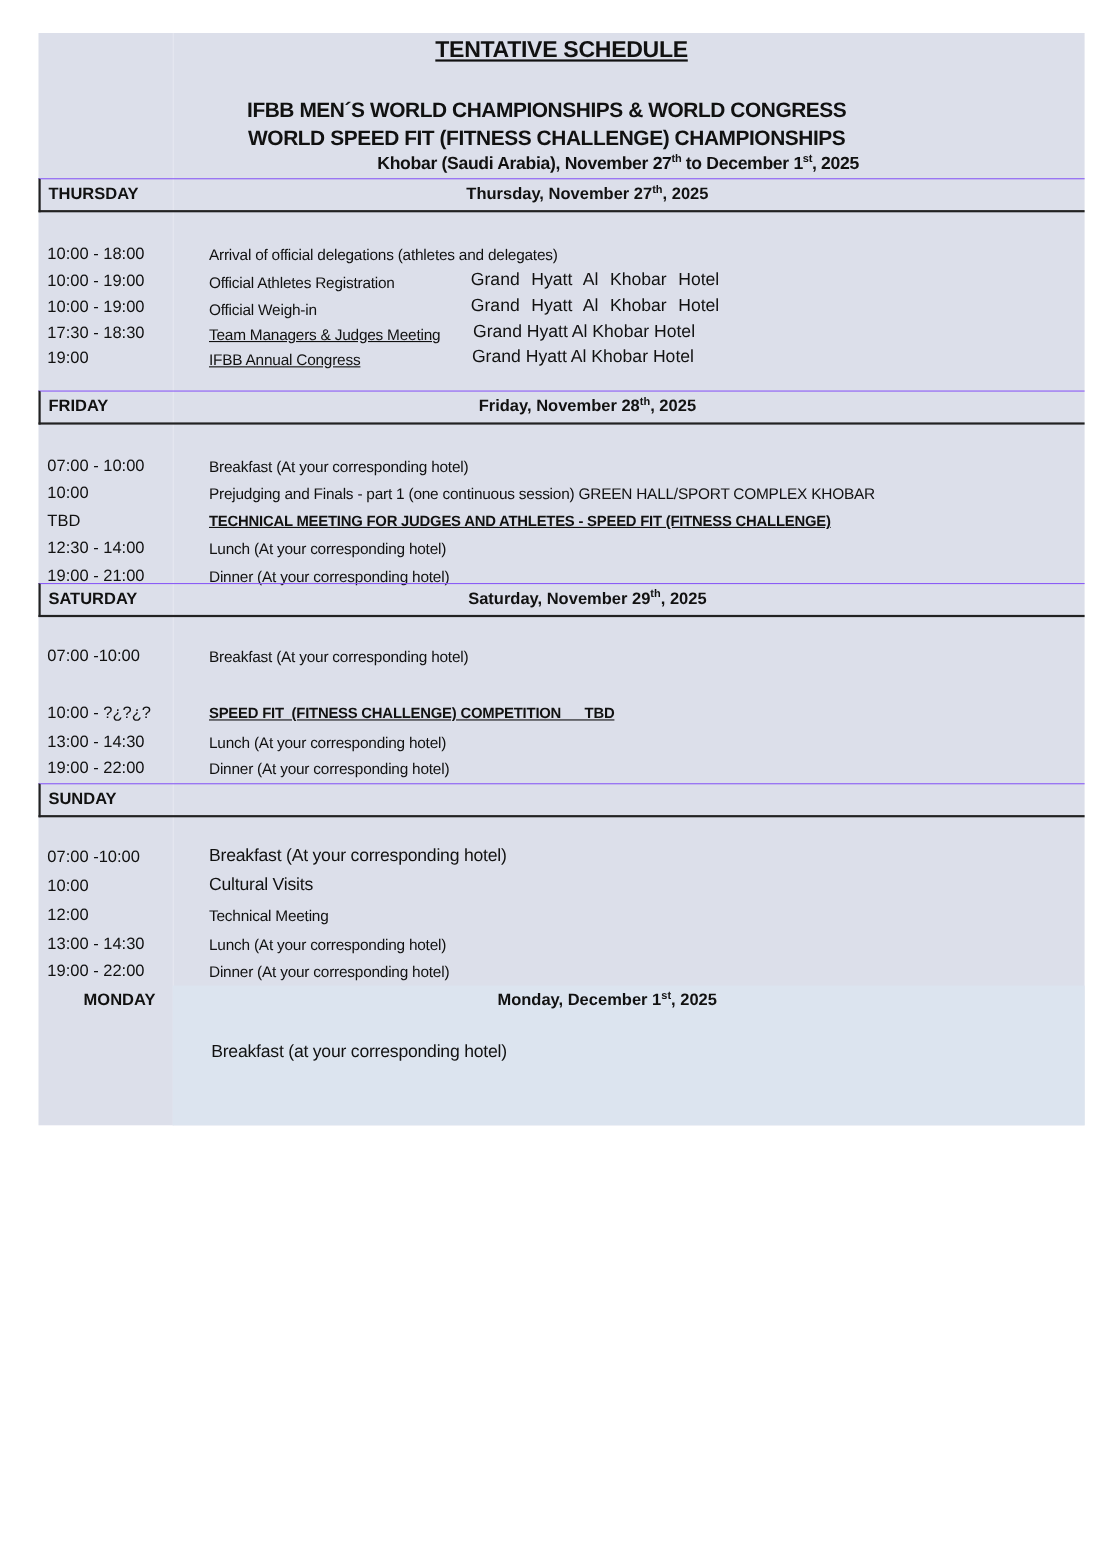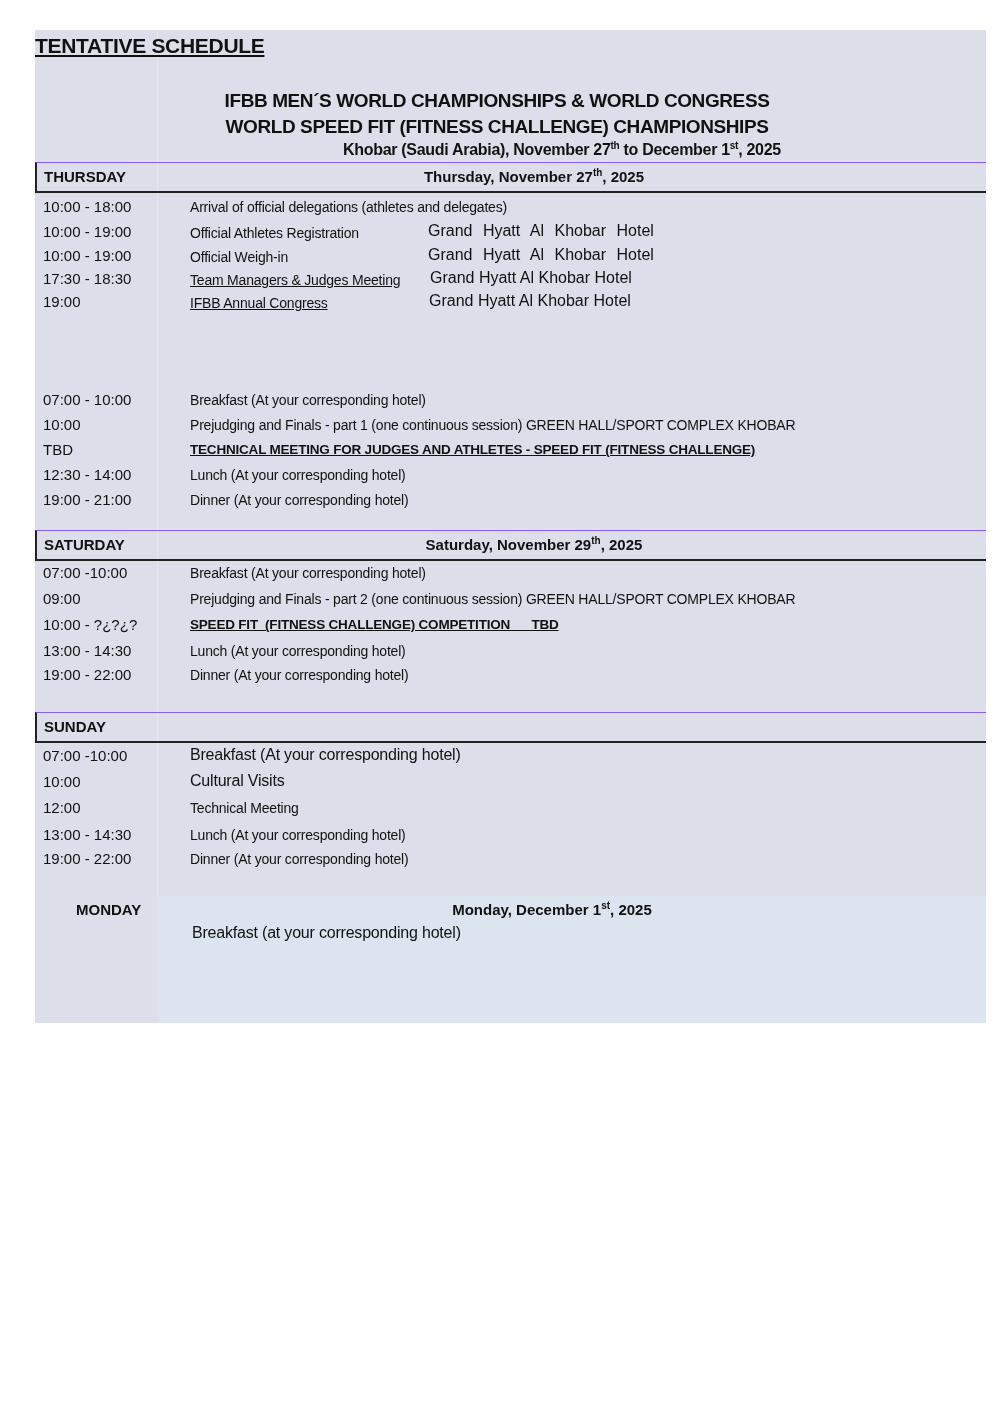--- a/index.html
+++ b/index.html
@@ -1,28 +1,28 @@
 <!DOCTYPE html>
 <html><head>
 <meta charset="utf-8">
 <style>
   html, body { margin:0; padding:0; background:#ffffff; }
   body { width:1000px; height:1412px; position:relative; font-family:"Liberation Sans", sans-serif; color:#111; }
   .sheet { position:absolute; left:35px; top:30px; width:951px; height:993px; background:#dcdfea; }
   .leftcol { position:absolute; left:0; top:0; width:122px; height:100%; border-right:1px solid #e6e8f0; }
-  .title { position:absolute; left:0; width:100%; top:4px; text-align:left; font-weight:bold; font-size:21px; text-decoration:underline; letter-spacing:-0.3px; }
+  .title { position:absolute; left:0; width:100%; top:4px; text-align:center; font-weight:bold; font-size:21px; text-decoration:underline; letter-spacing:-0.3px; }
   .ev1 { position:absolute; left:122px; width:680px; text-align:center; top:60px; font-weight:bold; font-size:19px; letter-spacing:-0.4px; }
   .ev2 { position:absolute; left:122px; width:680px; text-align:center; top:86px; font-weight:bold; font-size:19px; letter-spacing:-0.4px; }
   .ev3 { position:absolute; left:308px; top:111px; font-weight:bold; font-size:16px; letter-spacing:-0.3px; }
   sup { font-size:10px; line-height:0; }
   .dayhead { position:absolute; left:0; width:951px; height:31px; border-top:1px solid #8b5cf6; border-bottom:2px solid #222; border-left:2px solid #222; box-sizing:border-box; }
   .dayhead.monday { border:none;margin-left:32px; }
   .dayname { position:absolute; left:7px; top:5px; font-weight:bold; font-size:15px; }
   .daydate { position:absolute; left:122px; width:750px; text-align:center; top:5px; font-weight:bold; font-size:15px; }
-  .row { position:absolute; left:0; width:951px; height:24px; }
+  .row { position:absolute; left:0; width:951px; height:24px;margin-top:24px; }
   .time { position:absolute; left:8px; top:2px; font-size:15px; white-space:nowrap; }
   .act { position:absolute; left:155px; top:3px; font-size:14px; white-space:nowrap; letter-spacing:-0.2px; }
   .act.big { font-size:16px; top:1px; }
   .act.u { text-decoration:underline; }
   .act.bu { font-weight:bold; text-decoration:underline; font-size:13.5px;text-align:right; }
   .venue { position:absolute; left:393px; top:1px; font-size:16px; white-space:nowrap; }
   .venue.spaced { word-spacing:6px; }
   .monday-area { position:absolute; left:122px; top:866px; width:829px; height:127px; background:#dce4ef; }
 </style>
 </head>
@@ -59,20 +59,24 @@
     <div class="time">17:30 - 18:30</div>
     <div class="act u" style="top:4px">Team Managers &amp; Judges Meeting</div>
     <div class="venue" style="left:395px">Grand Hyatt Al Khobar Hotel</div>
   </div>
   <div class="row" style="top:261px">
     <div class="time">19:00</div>
     <div class="act u" style="top:4px;width:238px">IFBB Annual Congress</div>
     <div class="venue" style="left:394px">Grand Hyatt Al Khobar Hotel</div>
   </div>
 
+  <div class="dayhead" style="top:325px">
+    <div class="dayname">FRIDAY</div>
+    <div class="daydate"><span>Friday, November 28</span><sup>th</sup><span>, 2025</span></div>
+  </div>
   <div class="row" style="top:359px">
     <div class="time">07:00 - 10:00</div>
     <div class="act">Breakfast (At your corresponding hotel)</div>
   </div>
   <div class="row" style="top:384px">
     <div class="time">10:00</div>
     <div class="act">Prejudging and Finals - part 1 (one continuous session) GREEN HALL/SPORT COMPLEX KHOBAR</div>
   </div>
   <div class="row" style="top:409px">
     <div class="time">TBD</div>
@@ -87,24 +91,20 @@
     <div class="act">Dinner (At your corresponding hotel)</div>
   </div>
 
   <div class="dayhead" style="top:500px">
     <div class="dayname">SATURDAY</div>
     <div class="daydate"><span>Saturday, November 29</span><sup>th</sup><span>, 2025</span></div>
   </div>
   <div class="row" style="top:532px">
     <div class="time">07:00 -10:00</div>
     <div class="act">Breakfast (At your corresponding hotel)</div>
-  </div>
-  <div class="row" style="top:558px">
-    <div class="time">09:00</div>
-    <div class="act">Prejudging and Finals - part 2 (one continuous session) GREEN HALL/SPORT COMPLEX KHOBAR</div>
   </div>
   <div class="row" style="top:584px">
     <div class="time">10:00 - ?¿?¿?</div>
     <div class="act bu" style="white-space:pre">SPEED FIT  (FITNESS CHALLENGE) COMPETITION      TBD</div>
   </div>
   <div class="row" style="top:610px">
     <div class="time">13:00 - 14:30</div>
     <div class="act">Lunch  (At your corresponding hotel)</div>
   </div>
   <div class="row" style="top:634px">

